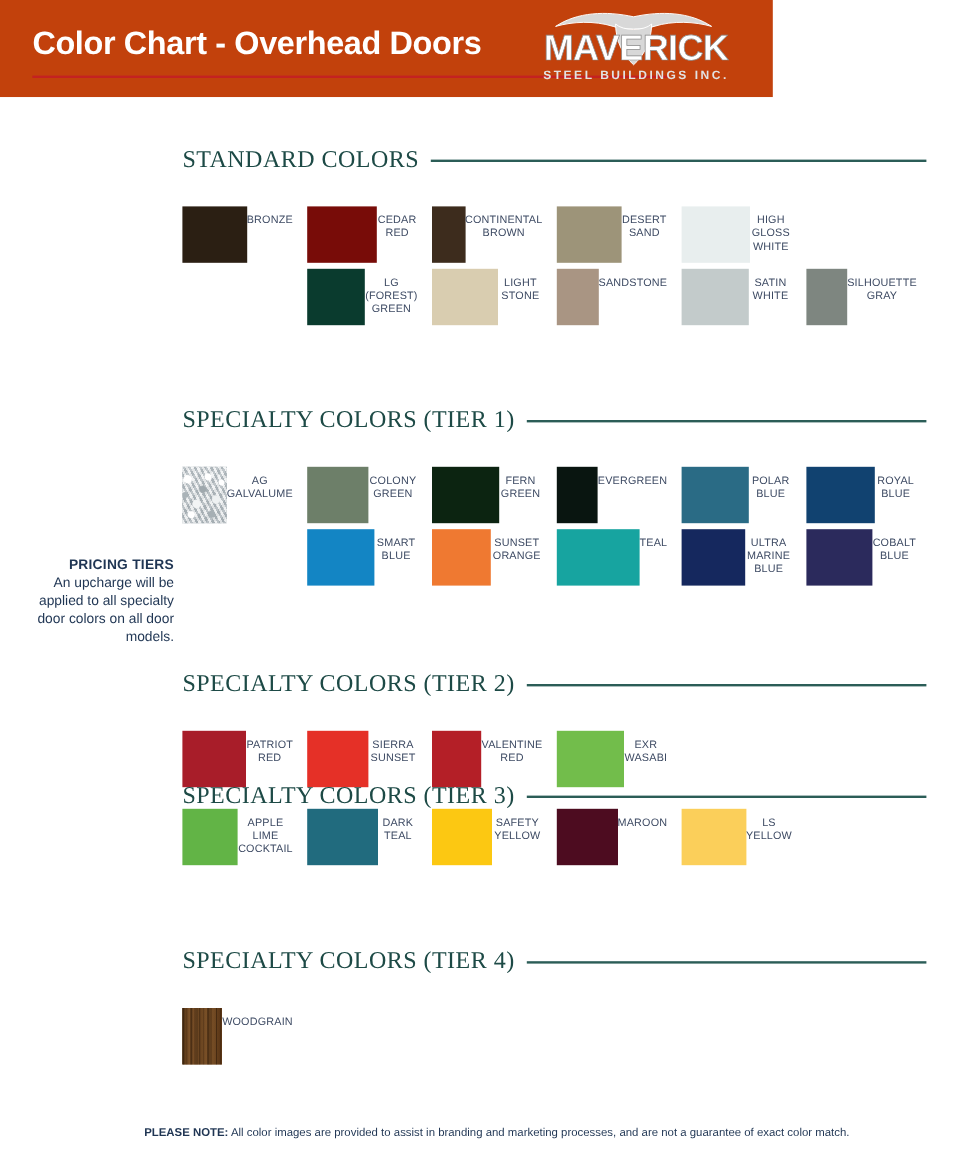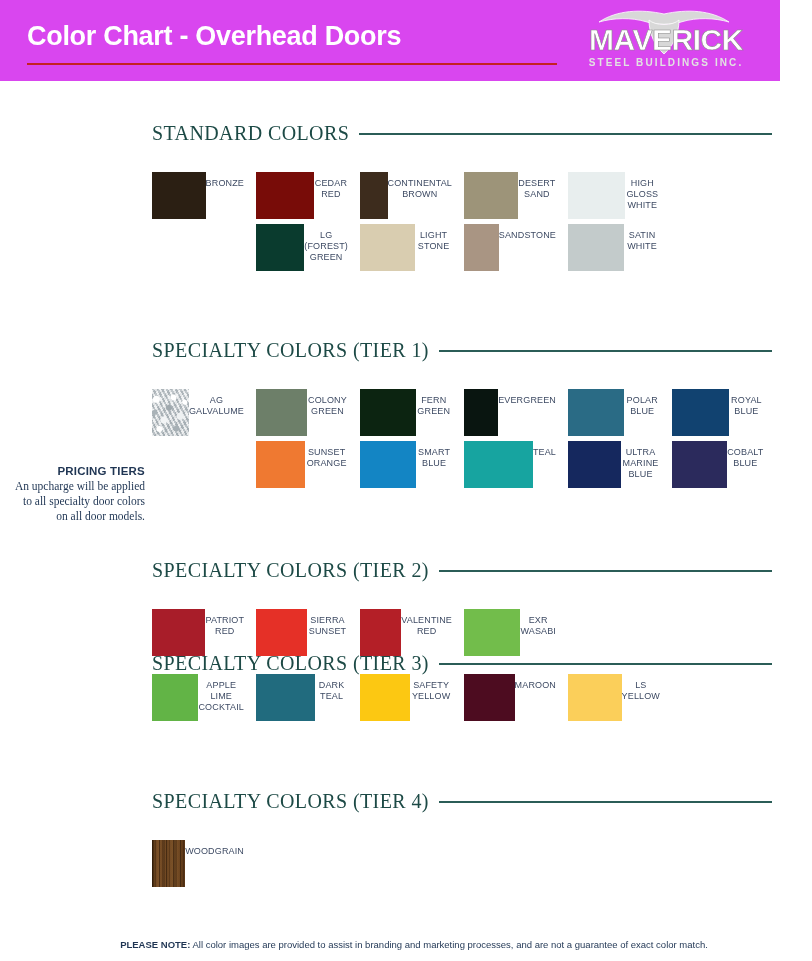--- a/index.html
+++ b/index.html
@@ -13,23 +13,23 @@
     height: 961px;
     position: relative;
     font-family: "Liberation Sans", sans-serif;
     overflow: hidden;
   }
 
   
   .header {
     position: absolute;
     left: 0; top: 0;
-    width: 780px;
+    width: 644px;
     height: 81px;
-    background: #d946ef;
+    background: #c2410c;
     overflow: hidden;
   }
   .header-title {
     position: absolute;
     left: 27px;
     top: 21px;
     color: #ffffff;
     font-size: 27px;
     font-weight: bold;
     letter-spacing: -0.3px;
@@ -126,21 +126,21 @@
     color: #1f3553;
     font-size: 11.5px;
     line-height: 15px;
     font-family: "Liberation Sans", sans-serif;
   }
   .pricing-title {
     font-weight: bold;
     display: block;
     letter-spacing: 0.2px;
   }
-  .pricing-body { display: block; font-family: Liberation Serif, serif; }
+  .pricing-body { display: block; }
 
   
   .footer {
     position: absolute;
     left: 0;
     top: 930px;
     width: 812px;
     height: 31px;
     background: #ffffff;
   }
@@ -254,20 +254,25 @@
             <div class="swatch-label">LIGHT STONE</div>
           </div>
           <div class="swatch-cell">
             <div class="swatch" style="background: rgb(169, 149, 131);"></div>
             <div class="swatch-label">SANDSTONE</div>
           </div>
           <div class="swatch-cell">
             <div class="swatch" style="background: rgb(195, 203, 203);"></div>
             <div class="swatch-label">SATIN WHITE</div>
           </div>
+          <div class="swatch-cell">
+            <div class="swatch" style="background: rgb(126, 134, 128);"></div>
+            <div class="swatch-label">SILHOUETTE
+GRAY</div>
+          </div>
         </div>
       </div>
       <div class="section" style="top: 258px;">
         <div class="section-head">
           <div class="section-title">SPECIALTY COLORS (TIER 1)</div>
           <div class="section-line"></div>
         </div>
         <div class="swatch-row" style="margin-top: 28px;">
           <div class="swatch-cell">
             <div class="swatch tex-galvalume"></div>
@@ -289,26 +294,26 @@
             <div class="swatch" style="background: rgb(42, 107, 133);"></div>
             <div class="swatch-label">POLAR BLUE</div>
           </div>
           <div class="swatch-cell">
             <div class="swatch" style="background: rgb(17, 66, 112);"></div>
             <div class="swatch-label">ROYAL BLUE</div>
           </div>
         </div>
         <div class="swatch-row indent-1" style="margin-top: 5px;">
           <div class="swatch-cell">
+            <div class="swatch" style="background: rgb(19, 133, 196);"></div>
+            <div class="swatch-label">SMART BLUE</div>
+          </div>
+          <div class="swatch-cell">
             <div class="swatch" style="background: rgb(239, 121, 49);"></div>
             <div class="swatch-label">SUNSET ORANGE</div>
-          </div>
-          <div class="swatch-cell">
-            <div class="swatch" style="background: rgb(19, 133, 196);"></div>
-            <div class="swatch-label">SMART BLUE</div>
           </div>
           <div class="swatch-cell">
             <div class="swatch" style="background: rgb(23, 164, 160);"></div>
             <div class="swatch-label">TEAL</div>
           </div>
           <div class="swatch-cell">
             <div class="swatch" style="background: rgb(21, 40, 94);"></div>
             <div class="swatch-label">ULTRA MARINE
 BLUE</div>
           </div>

